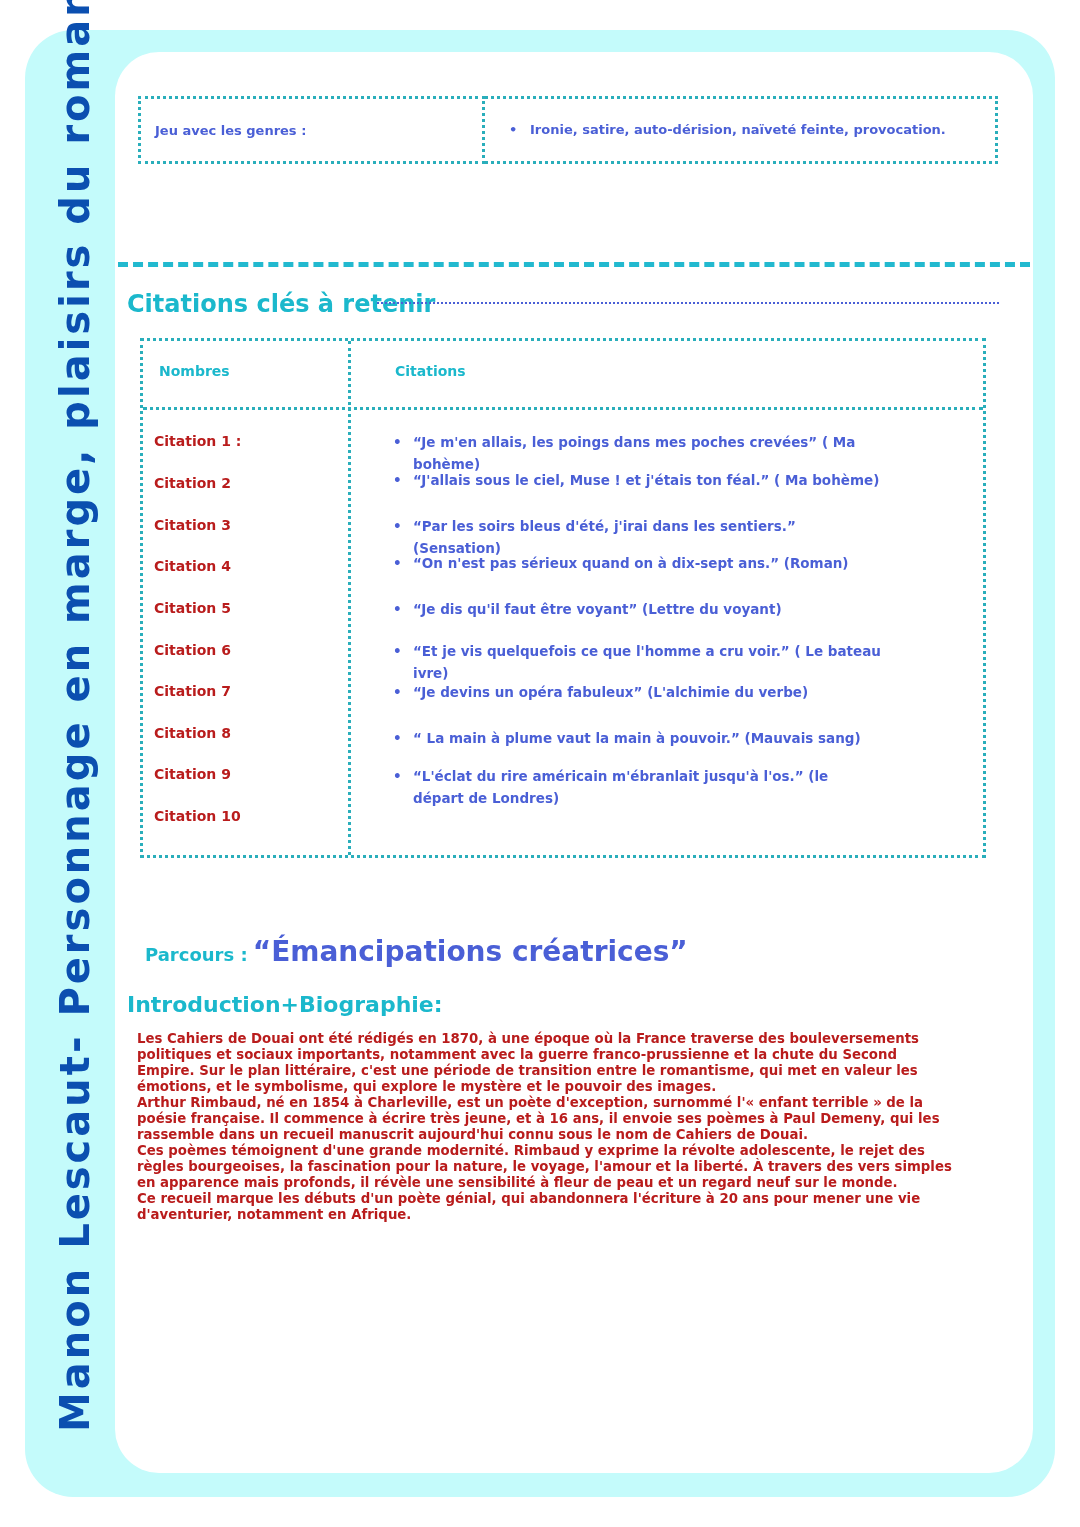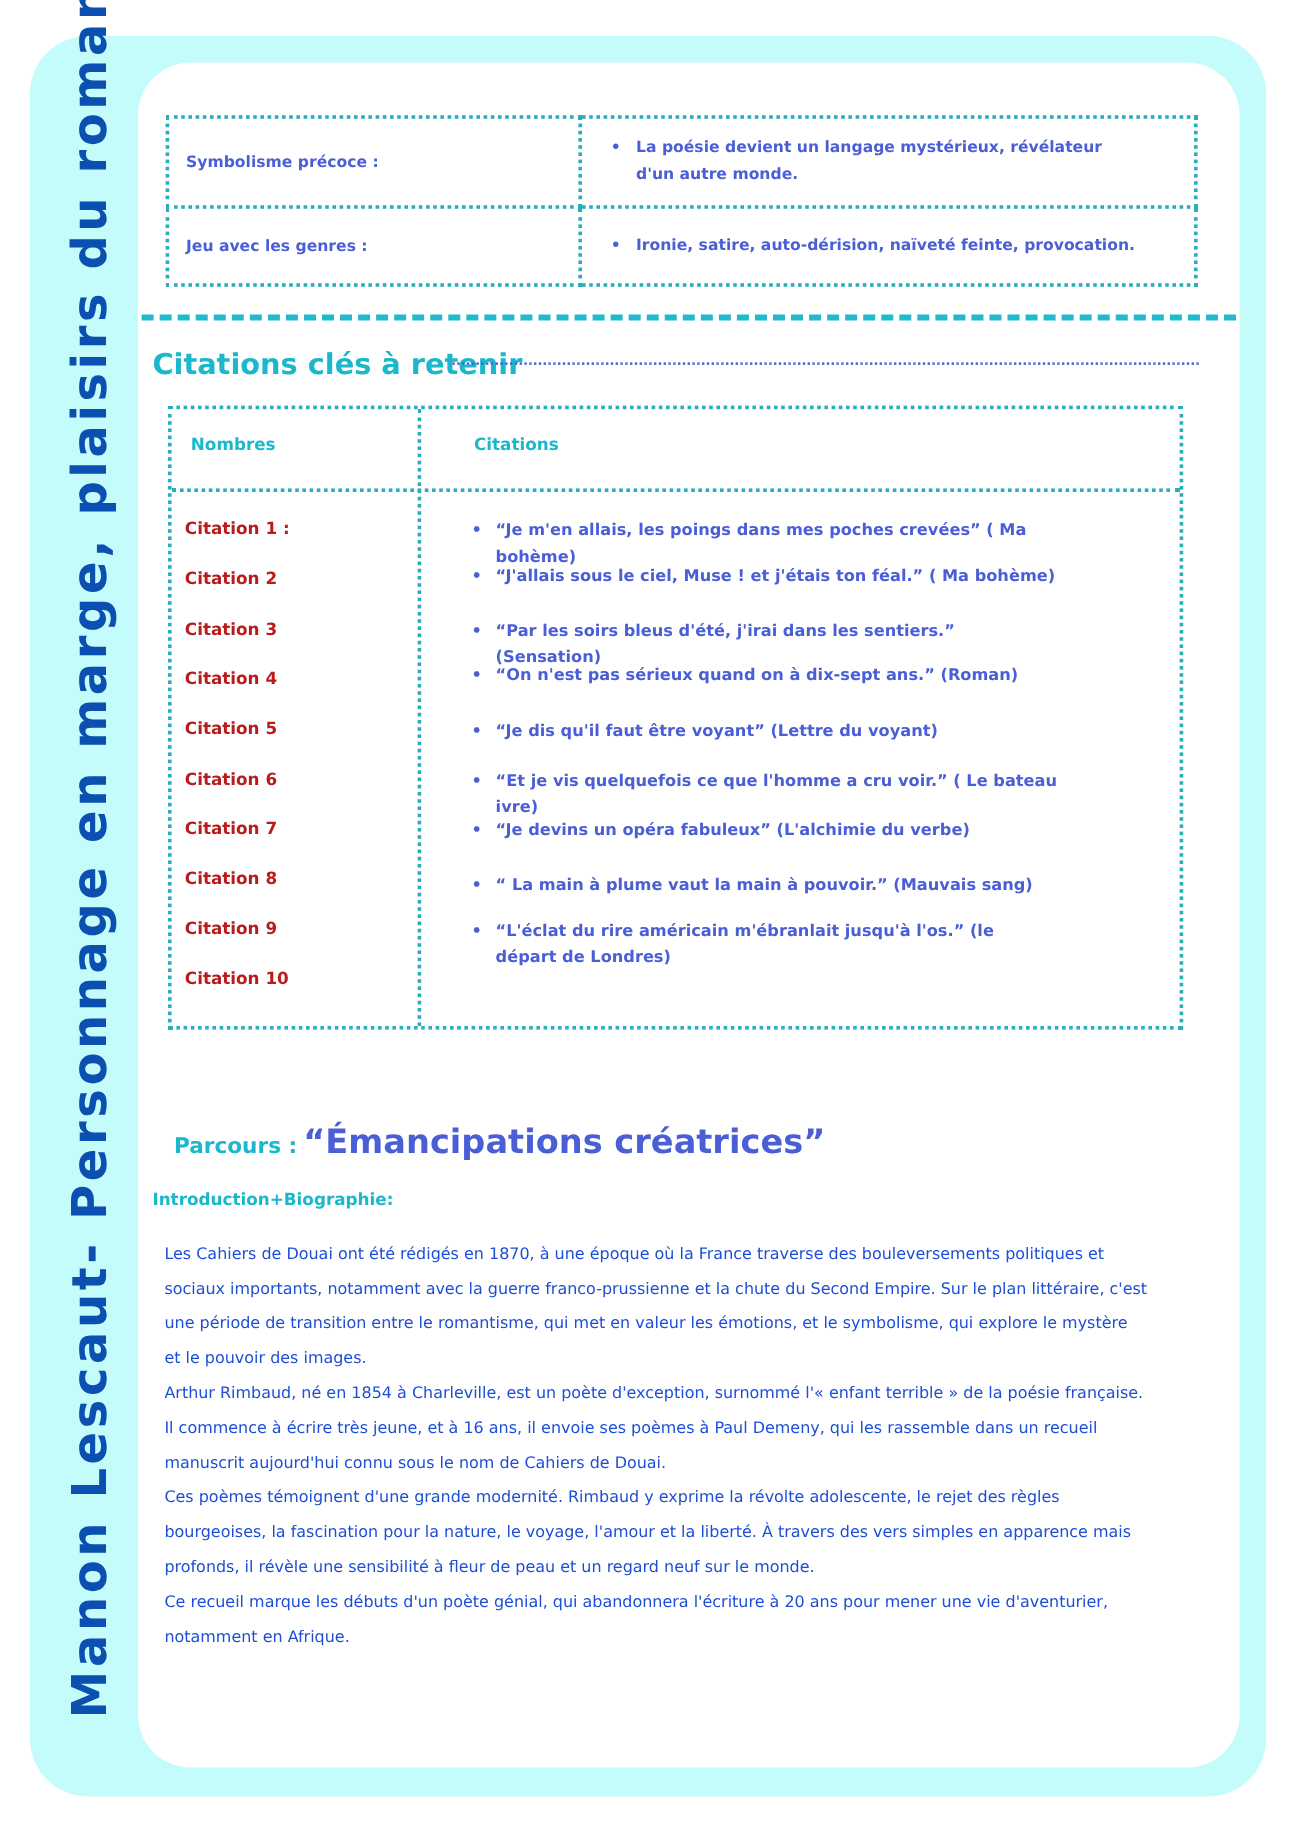--- a/index.html
+++ b/index.html
@@ -39,43 +39,35 @@
   .th.c1 { left: 16px; }
   .th.c2 { left: 222px; margin-left: 30px; }
   .num { position: absolute; left: 11px; font-size: 14px; font-weight: bold; color: #b91c1c; }
   .quote { position: absolute; left: 270px; width: 470px; font-size: 13.5px; font-weight: bold;
            color: #4a5fd6; line-height: 22px; }
   .quote::before { content: "\2022"; position: absolute; left: -20px; top: 0; }
 
   .parcours { position: absolute; left: 145px; top: 935px; white-space: nowrap; }
   .parcours .lab { font-size: 18px; font-weight: bold; color: #1bb8cc; }
   .parcours .ttl { font-size: 28px; font-weight: bold; color: #4a5fd6; }
-  .intro-title { position: absolute; left: 127px; top: 992px; font-size: 14px; font-weight: bold; color: #1bb8cc; }
+  .intro-title { position: absolute; left: 127px; top: 992px; font-size: 22px; font-weight: bold; color: #1bb8cc; }
   .intro { position: absolute; left: 137px; top: 1031px; width: 820px; font-size: 13.3px;
-           font-weight: normal; color: #1d4ed8; line-height: 29px; }
+           font-weight: bold; color: #b91c1c; line-height: 16px; }
   .intro p { margin: 0; }
 </style>
 </head>
 <body>
 
 <div class="frame"></div>
 <div class="panel"></div>
 
 <div class="vtitle">Manon Lescaut- Personnage en marge, plaisirs du romanesque</div>
 
 <table class="tbl1">
   <tbody>
-      <tr class="r1">
-    <td class="lbl">Symbolisme précoce :</td>
-    <td>
-      <ul class="bullet-list">
-            <li>La poésie devient un langage mystérieux, révélateur d'un autre monde.</li>
-          </ul>
-    </td>
-  </tr>
   <tr class="r2">
     <td class="lbl">Jeu avec les genres :</td>
     <td>
       <ul class="bullet-list">
             <li>Ironie, satire, auto-dérision, naïveté feinte, provocation.</li>
           </ul>
     </td>
   </tr>
 </tbody>
   </table>

